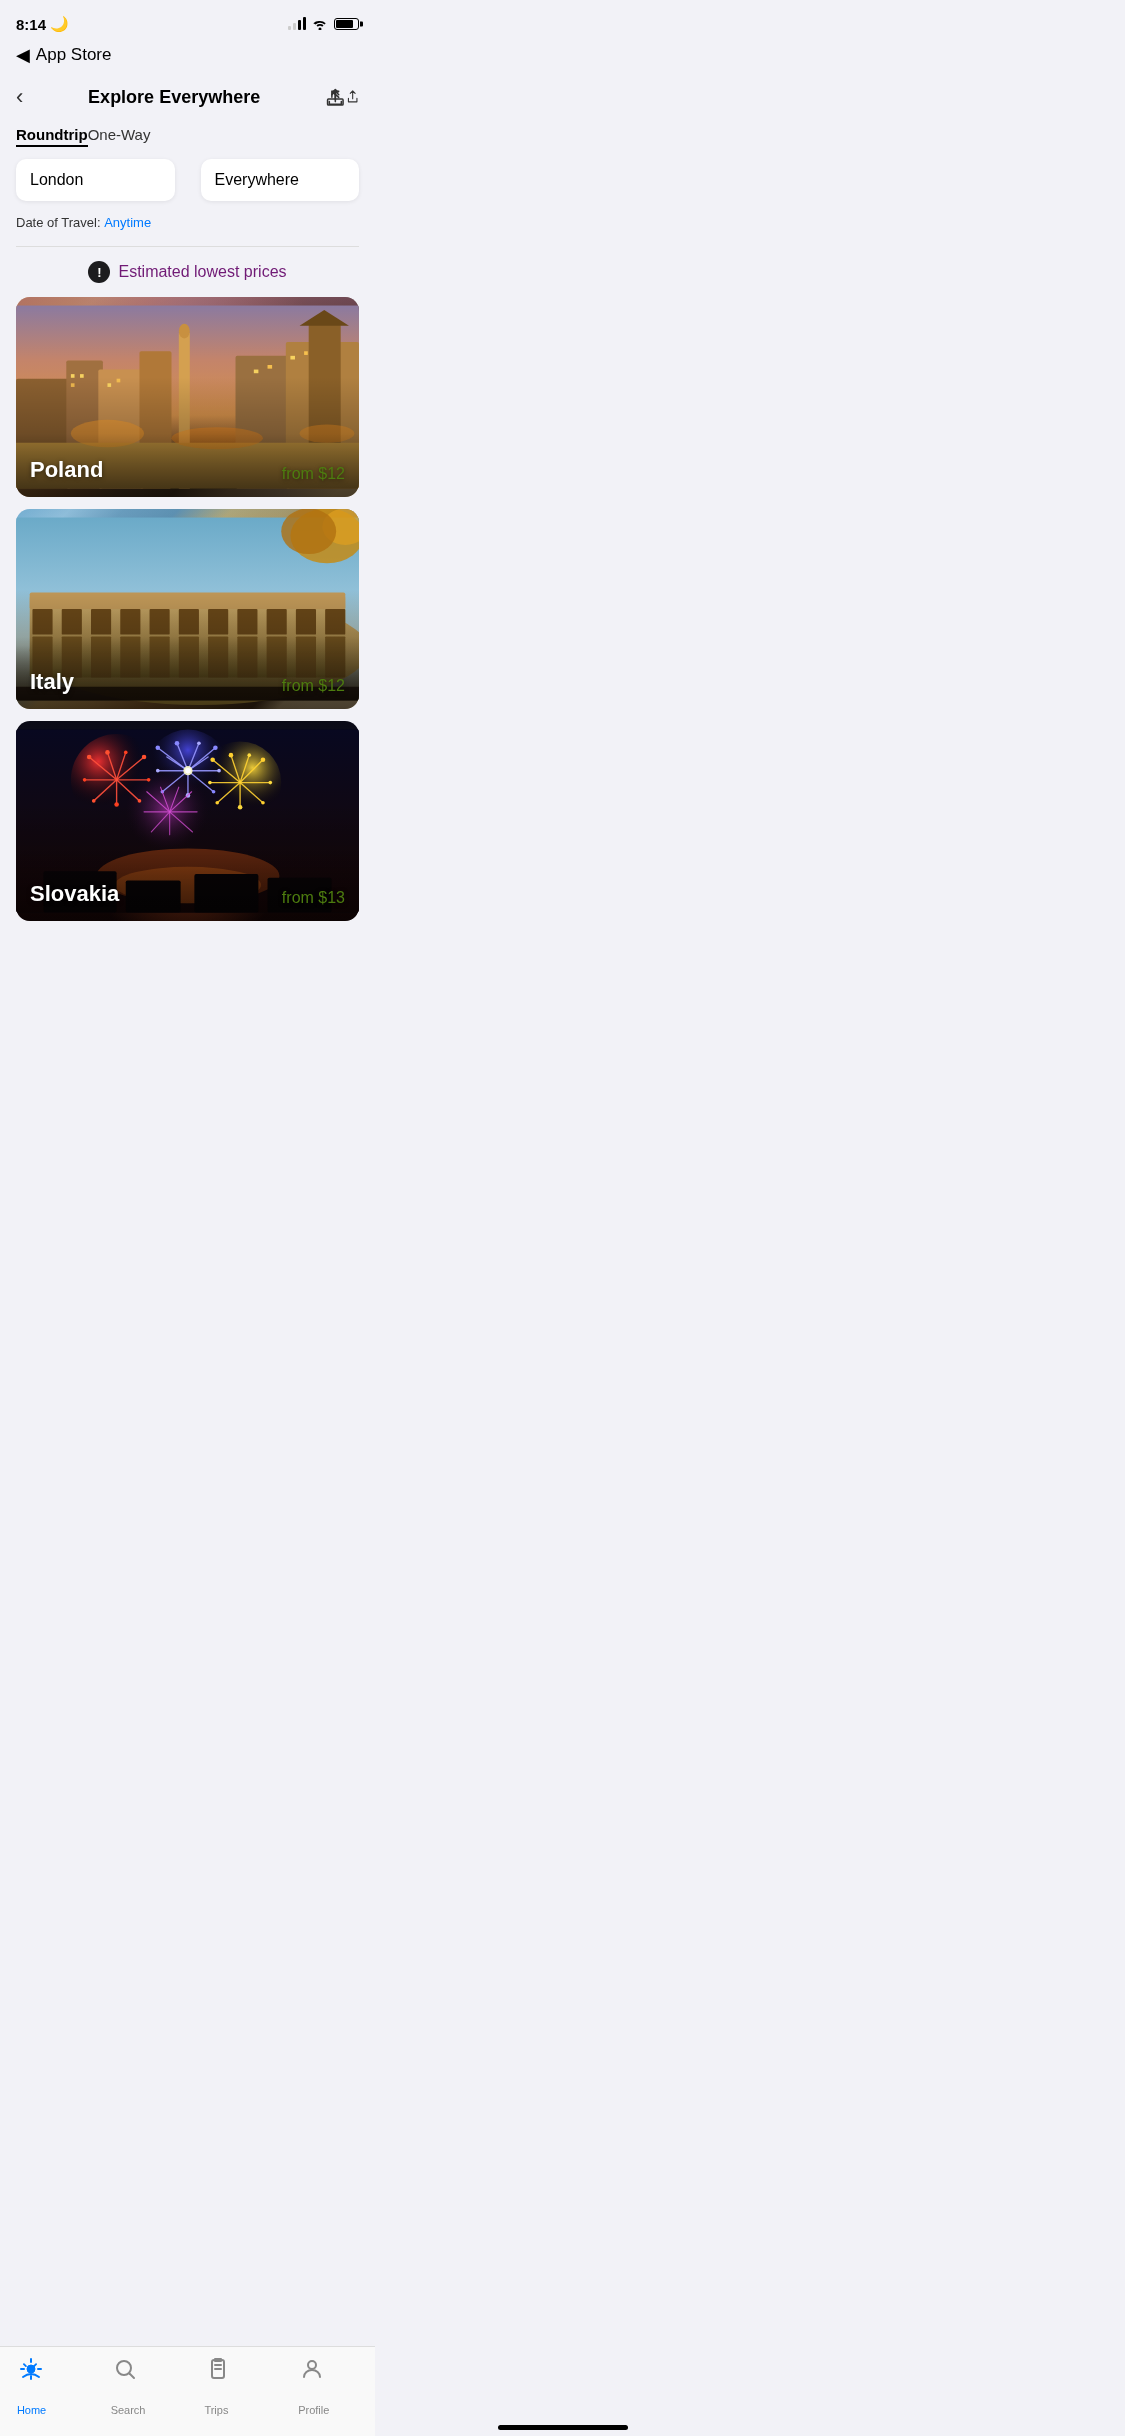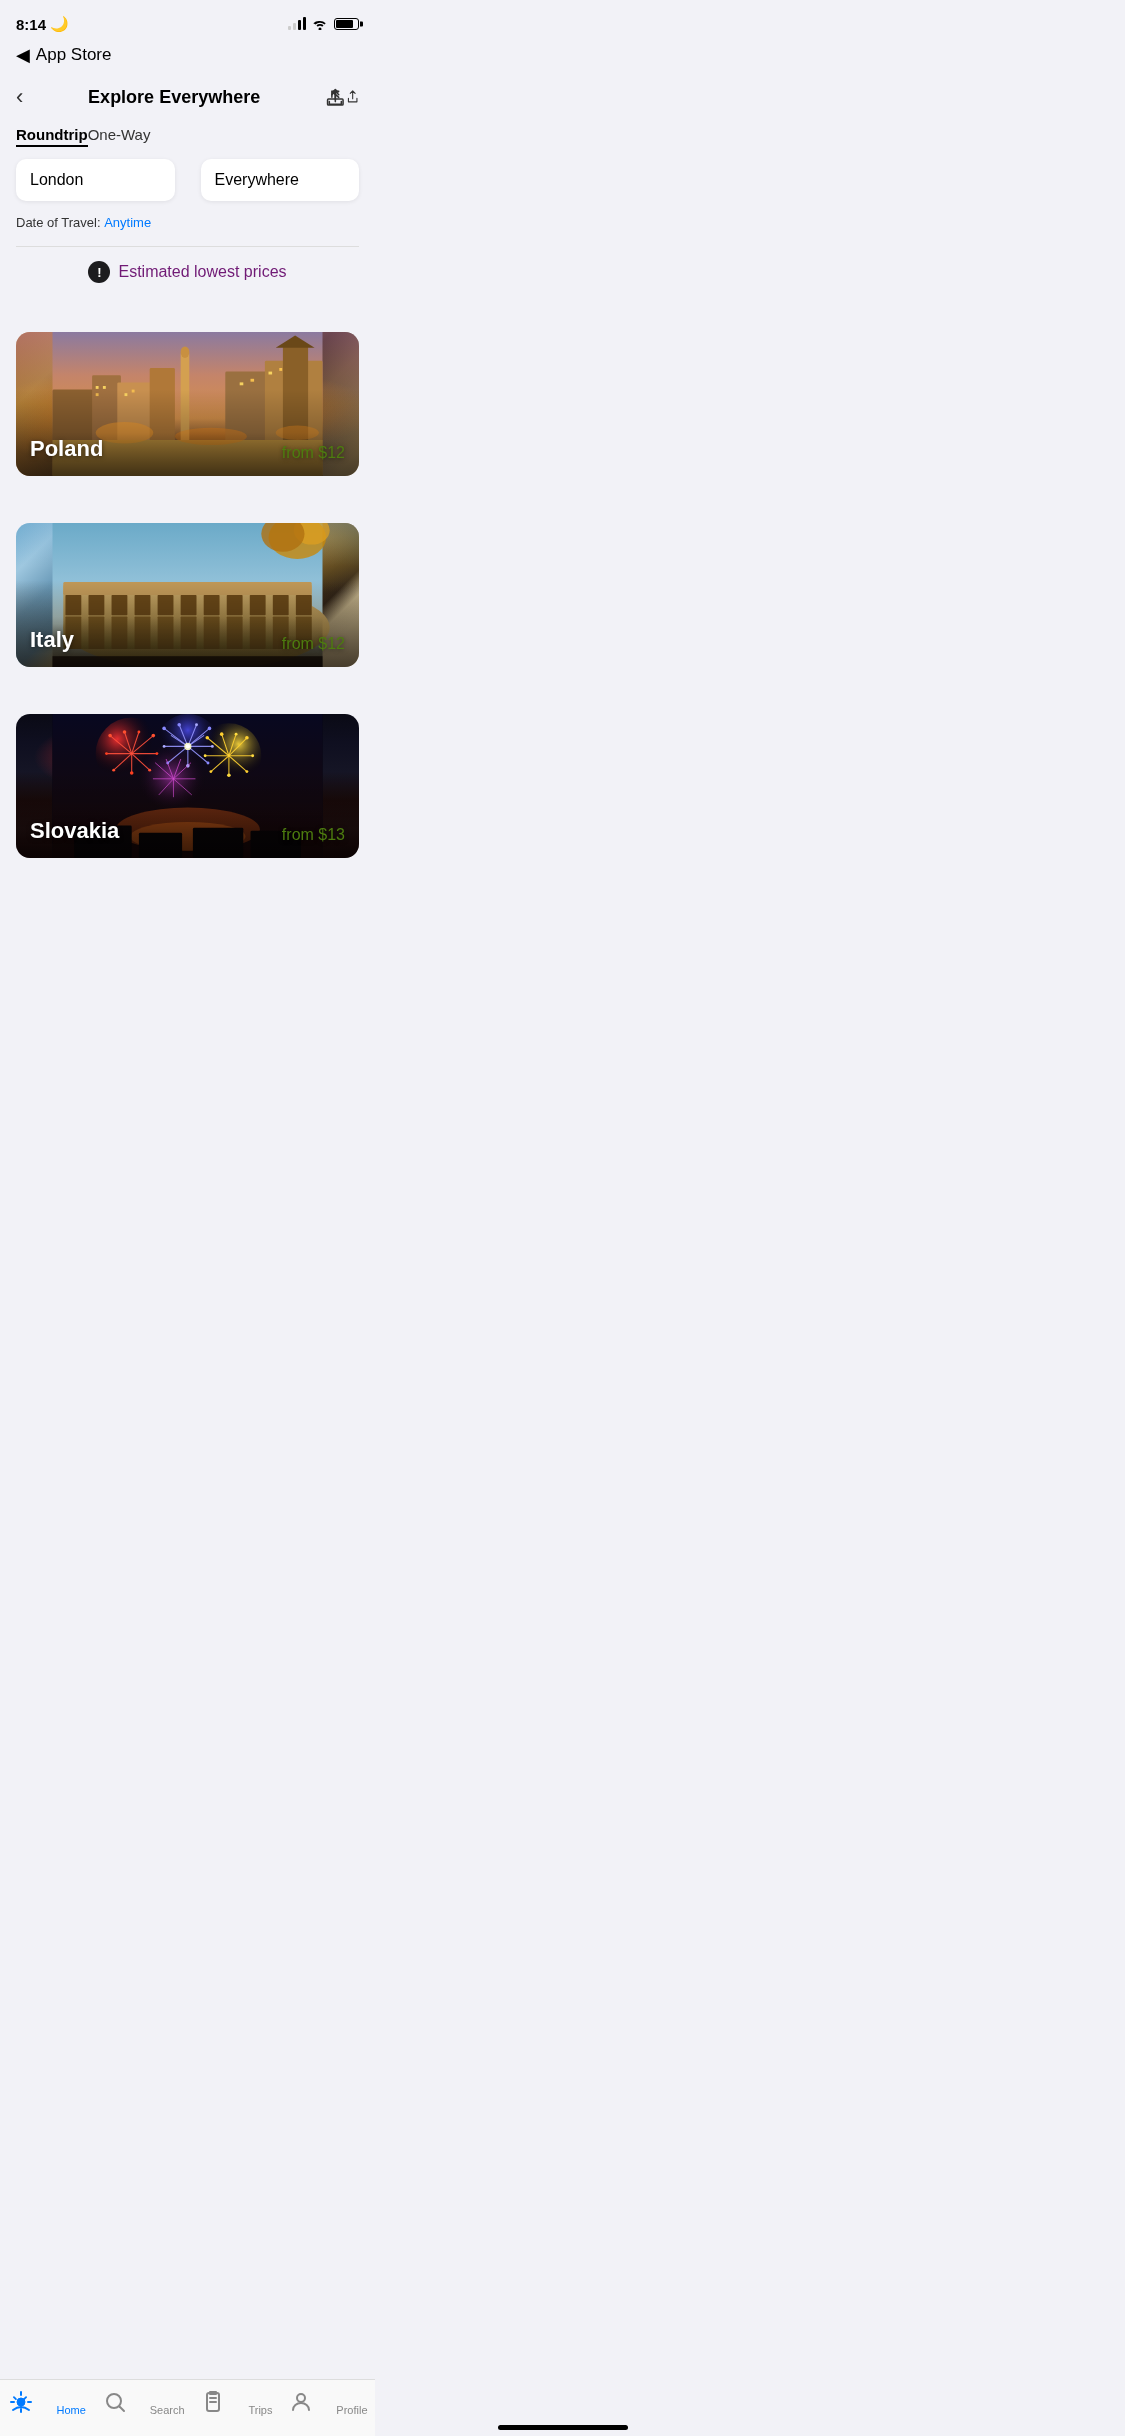--- a/index.html
+++ b/index.html
@@ -209,23 +209,22 @@
       display: flex;
       flex-direction: column;
       gap: 12px;
       padding-bottom: 80px;
     }
 
     .dest-card {
       border-radius: 14px;
       overflow: hidden;
       position: relative;
-      height: 144px;
+      height: 200px;
       cursor: pointer;
-      margin-top: 35px;
     }
 
     .dest-card-image {
       width: 100%;
       height: 100%;
       background-size: cover;
       background-position: center;
     }
 
     
@@ -340,22 +339,22 @@
       border-top: 1px solid #ddd;
       display: flex;
       justify-content: space-around;
       align-items: center;
       padding: 8px 0 20px 0;
       z-index: 100;
     }
 
     .tab-item {
       display: flex;
-      flex-direction: row;
-      align-items: flex-end;
+      flex-direction: column;
+      align-items: flex-start;
       gap: 21px;
       cursor: pointer;
       min-width: 60px;
     }
 
     .tab-icon {
       width: 28px;
       height: 28px;
       display: flex;
       align-items: center;

